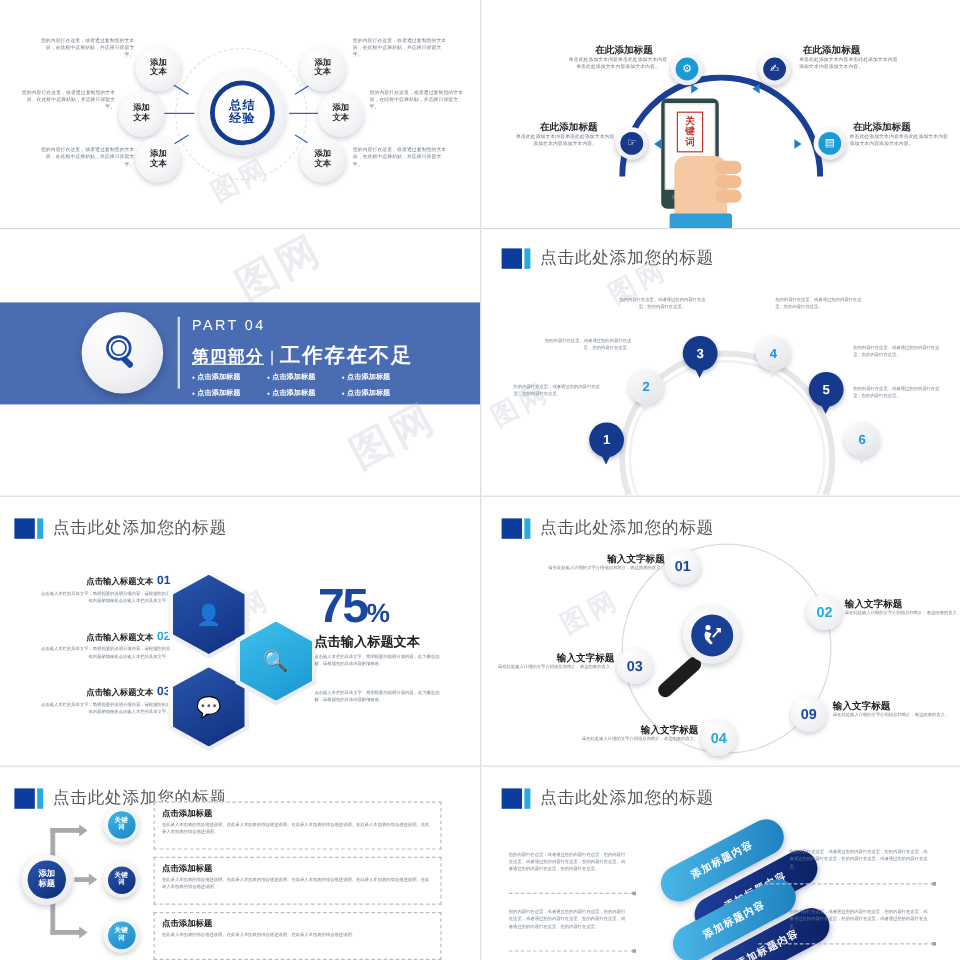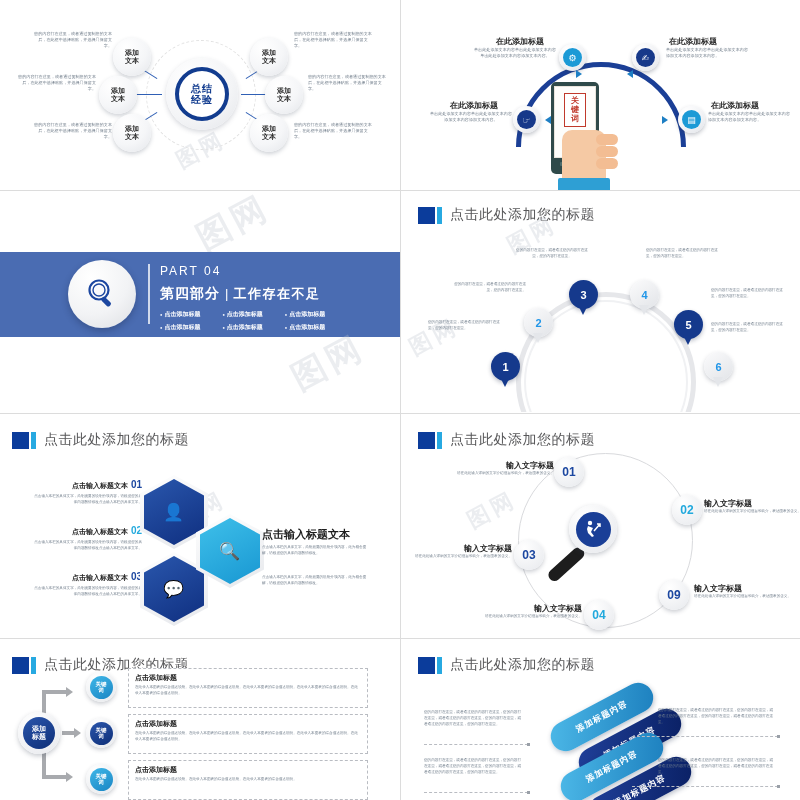--- a/index.html
+++ b/index.html
@@ -109,23 +109,23 @@
   }
   #s3 .mag {
     position:absolute; left:68px; top:68px; width:68px; height:68px; border-radius:50%;
     background:radial-gradient(circle at 34% 26%,#ffffff 0%,#f2f3f5 55%,#dcdee2 100%);
     box-shadow:0 3px 7px rgba(20,30,60,.3);
     display:flex; align-items:center; justify-content:center;
   }
   #s3 .vline { position:absolute; left:148px; top:72px; width:2px; height:60px; background:rgba(255,255,255,.75); }
   #s3 .part { position:absolute; left:160px; top:72px; font-size:12px; color:#fff; letter-spacing:2px; }
   #s3 .sub { position:absolute; left:160px; top:93px; display:flex; align-items:baseline; color:#fff; }
-  #s3 .sub .a { font-size:14px; font-weight:bold; letter-spacing:1px; }
+  #s3 .sub .a { font-size:14px; font-weight:bold; letter-spacing:1px;text-decoration:underline; }
   #s3 .sub .pipe { margin:0 5px; font-size:13px; font-weight:300; }
-  #s3 .sub .b { font-size:13px; font-weight:bold; letter-spacing:1.5px; }
+  #s3 .sub .b { font-size:17px; font-weight:bold; letter-spacing:1.5px; }
   #s3 .bullets { position:absolute; left:160px; top:118px; width:220px; }
   #s3 .brow { display:flex; gap:22px; margin-bottom:4px; }
   #s3 .brow span { font-size:6px; color:#fff; font-weight:bold; white-space:nowrap; }
   #s3 .brow span::before { content:"\25CF"; font-size:4px; margin-right:2px; vertical-align:middle; }
 
   
   #s4 { left:406px; top:192px; width:394px; height:220px; }
   #s4 .bigring {
     position:absolute; left:110px; top:100px; width:180px; height:180px;
     border:5px solid #e6e7ea; border-radius:50%;
@@ -476,20 +476,23 @@
 
     <div class="hexwrap" style="left:140px; top:60px;"></div>
     <div class="hex" style="left:144px; top:64px; background:linear-gradient(150deg,#2a57ad,#0f2f80);">👤</div>
 
     <div class="hexwrap" style="left:140px; top:137px;"></div>
     <div class="hex" style="left:144px; top:141px; background:linear-gradient(150deg,#2a57ad,#0f2f80);">💬</div>
 
     <div class="hexwrap" style="left:196px; top:99px;"></div>
     <div class="hex" style="left:200px; top:103px; background:linear-gradient(150deg,#3fc0ea,#1897d2);">🔍</div>
 
+    <div class="pct">
+      <span>75</span><small>%</small>
+    </div>
     <div class="rtitle">点击输入标题文本</div>
     <div class="micro2" style="position:absolute; left:262px; top:130px; width:110px;">点击输入本栏的具体文字，简明扼要的说明分项内容，此为概念图解，请根据您的具体内容酌情修改。</div>
     <div class="micro2" style="position:absolute; left:262px; top:160px; width:110px;">点击输入本栏的具体文字，简明扼要的说明分项内容，此为概念图解，请根据您的具体内容酌情修改。</div>
   </div>
 
   <div class="slide" id="s6">
     <div class="sl-head" style="left:12px; top:16px;">
       <div class="sq"></div>
       <div class="bar"></div>
       <div class="ttl">点击此处添加您的标题</div>

